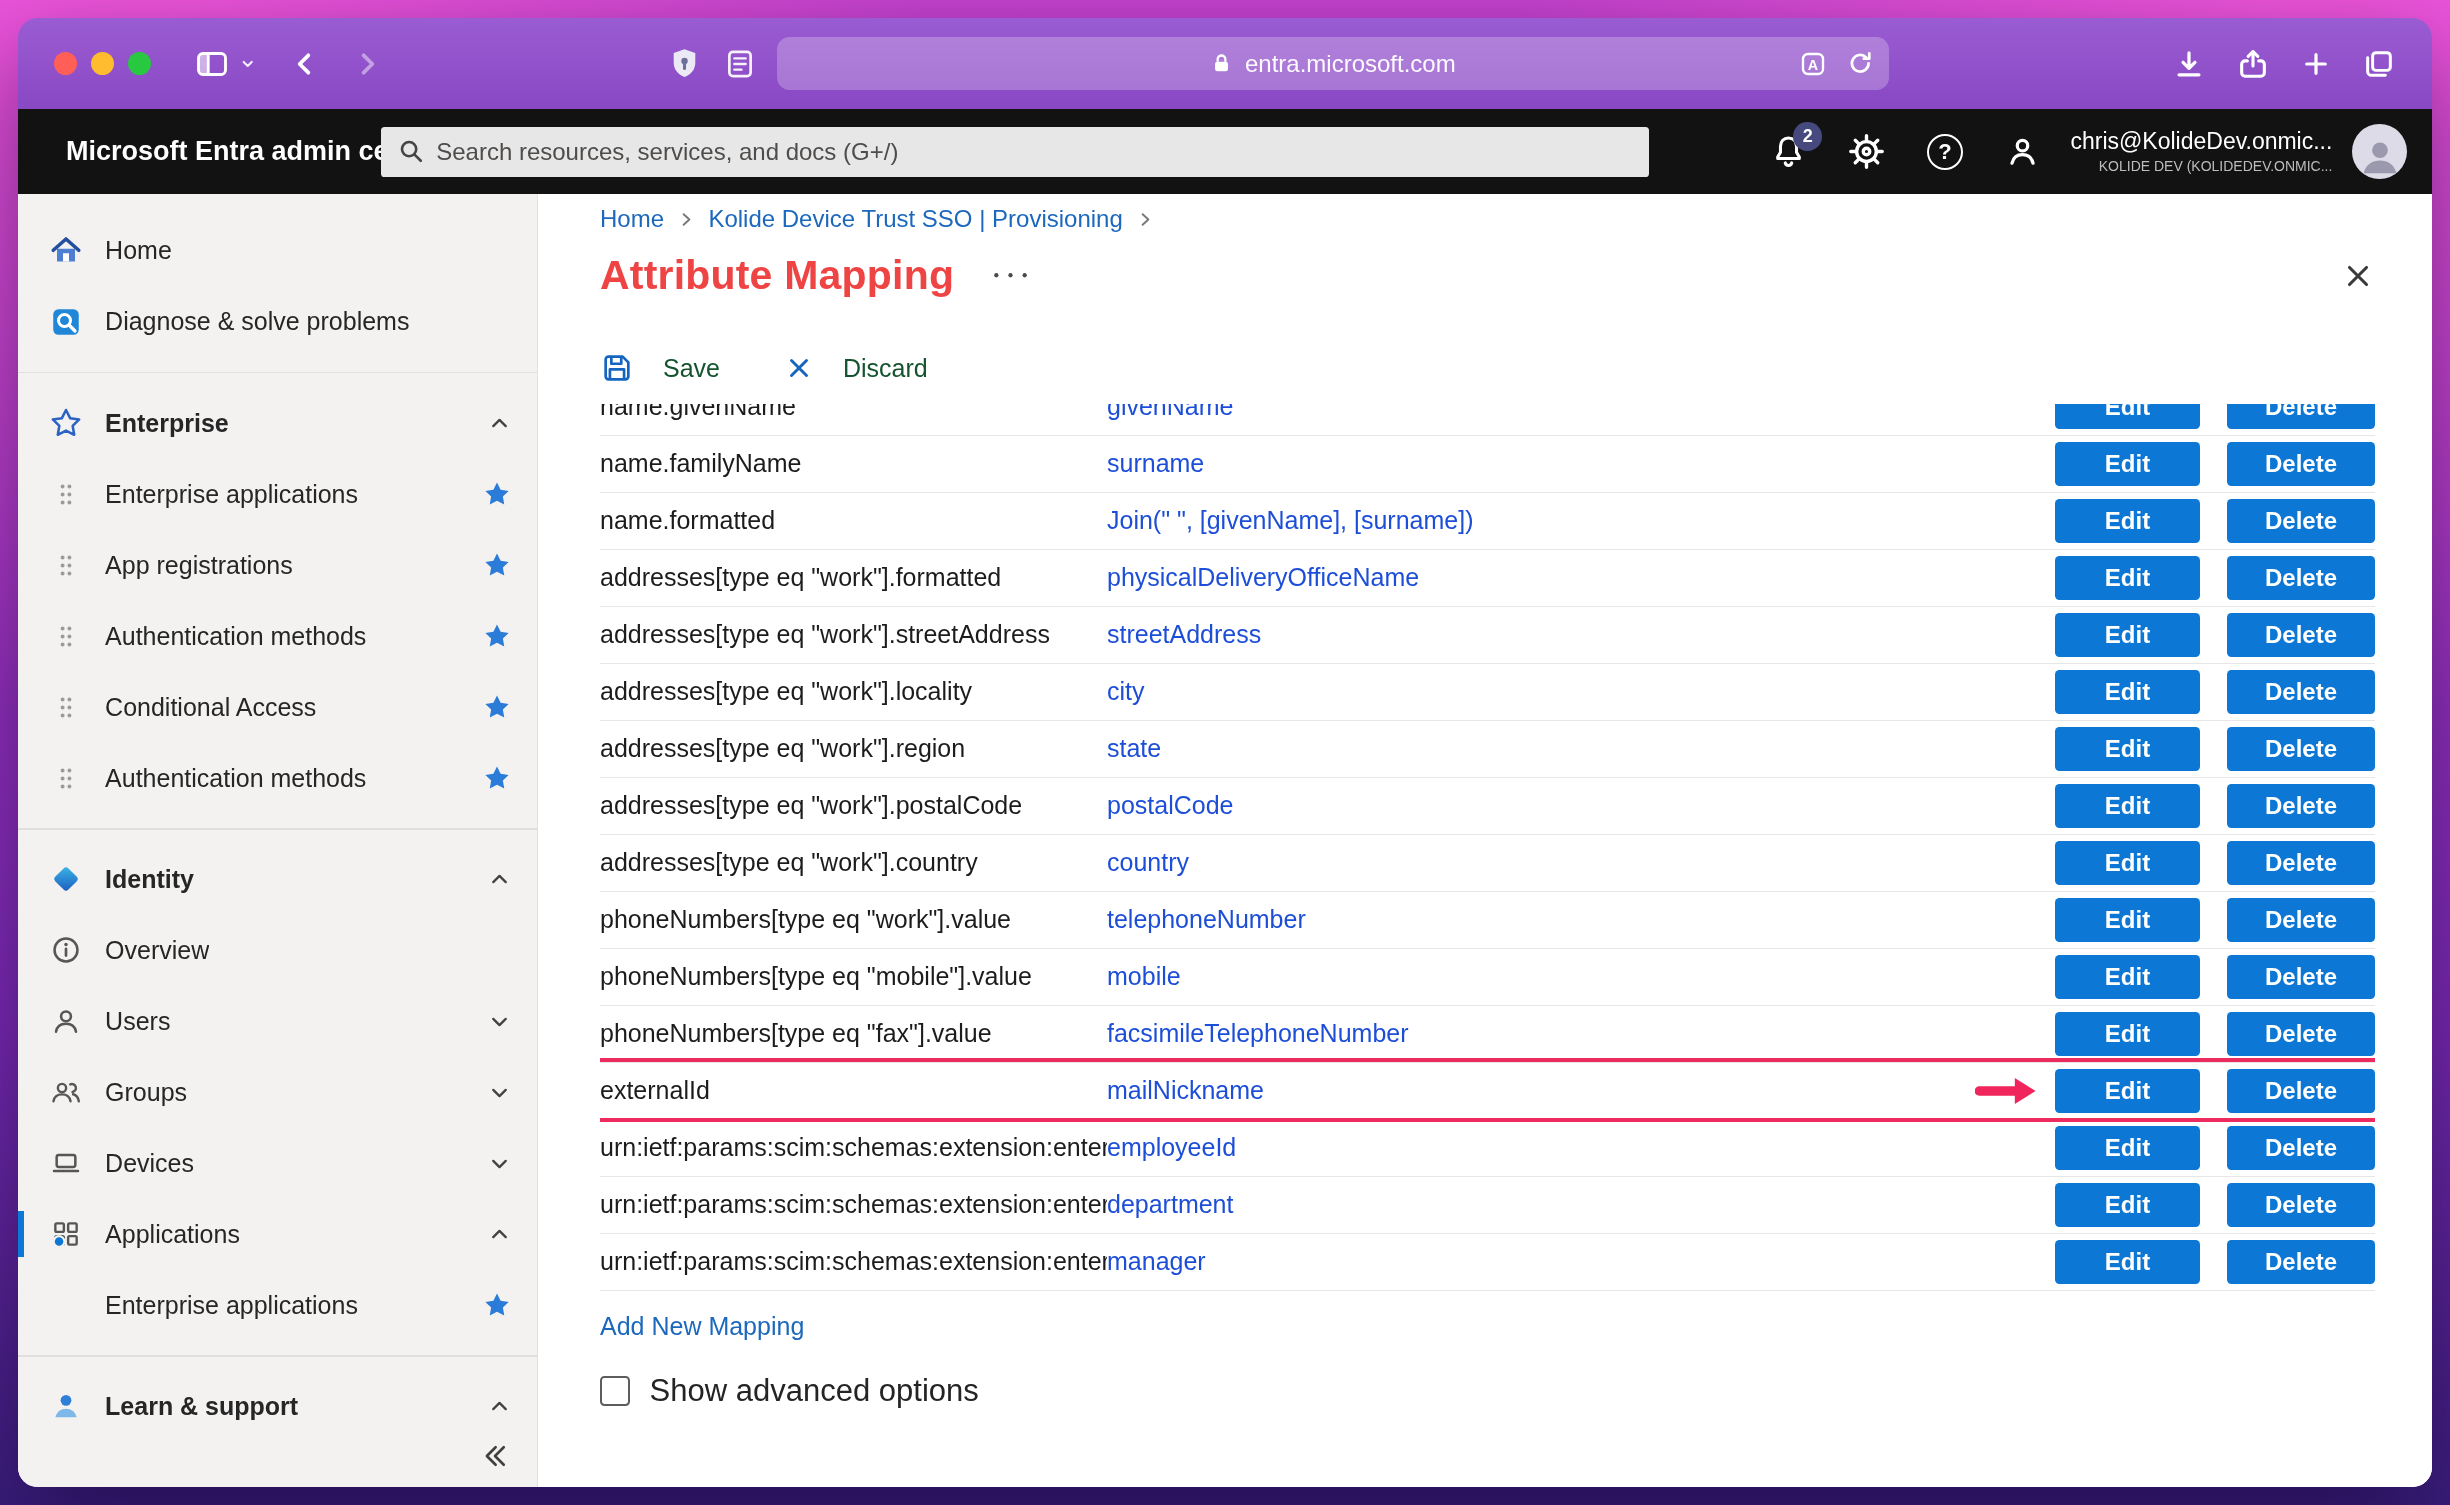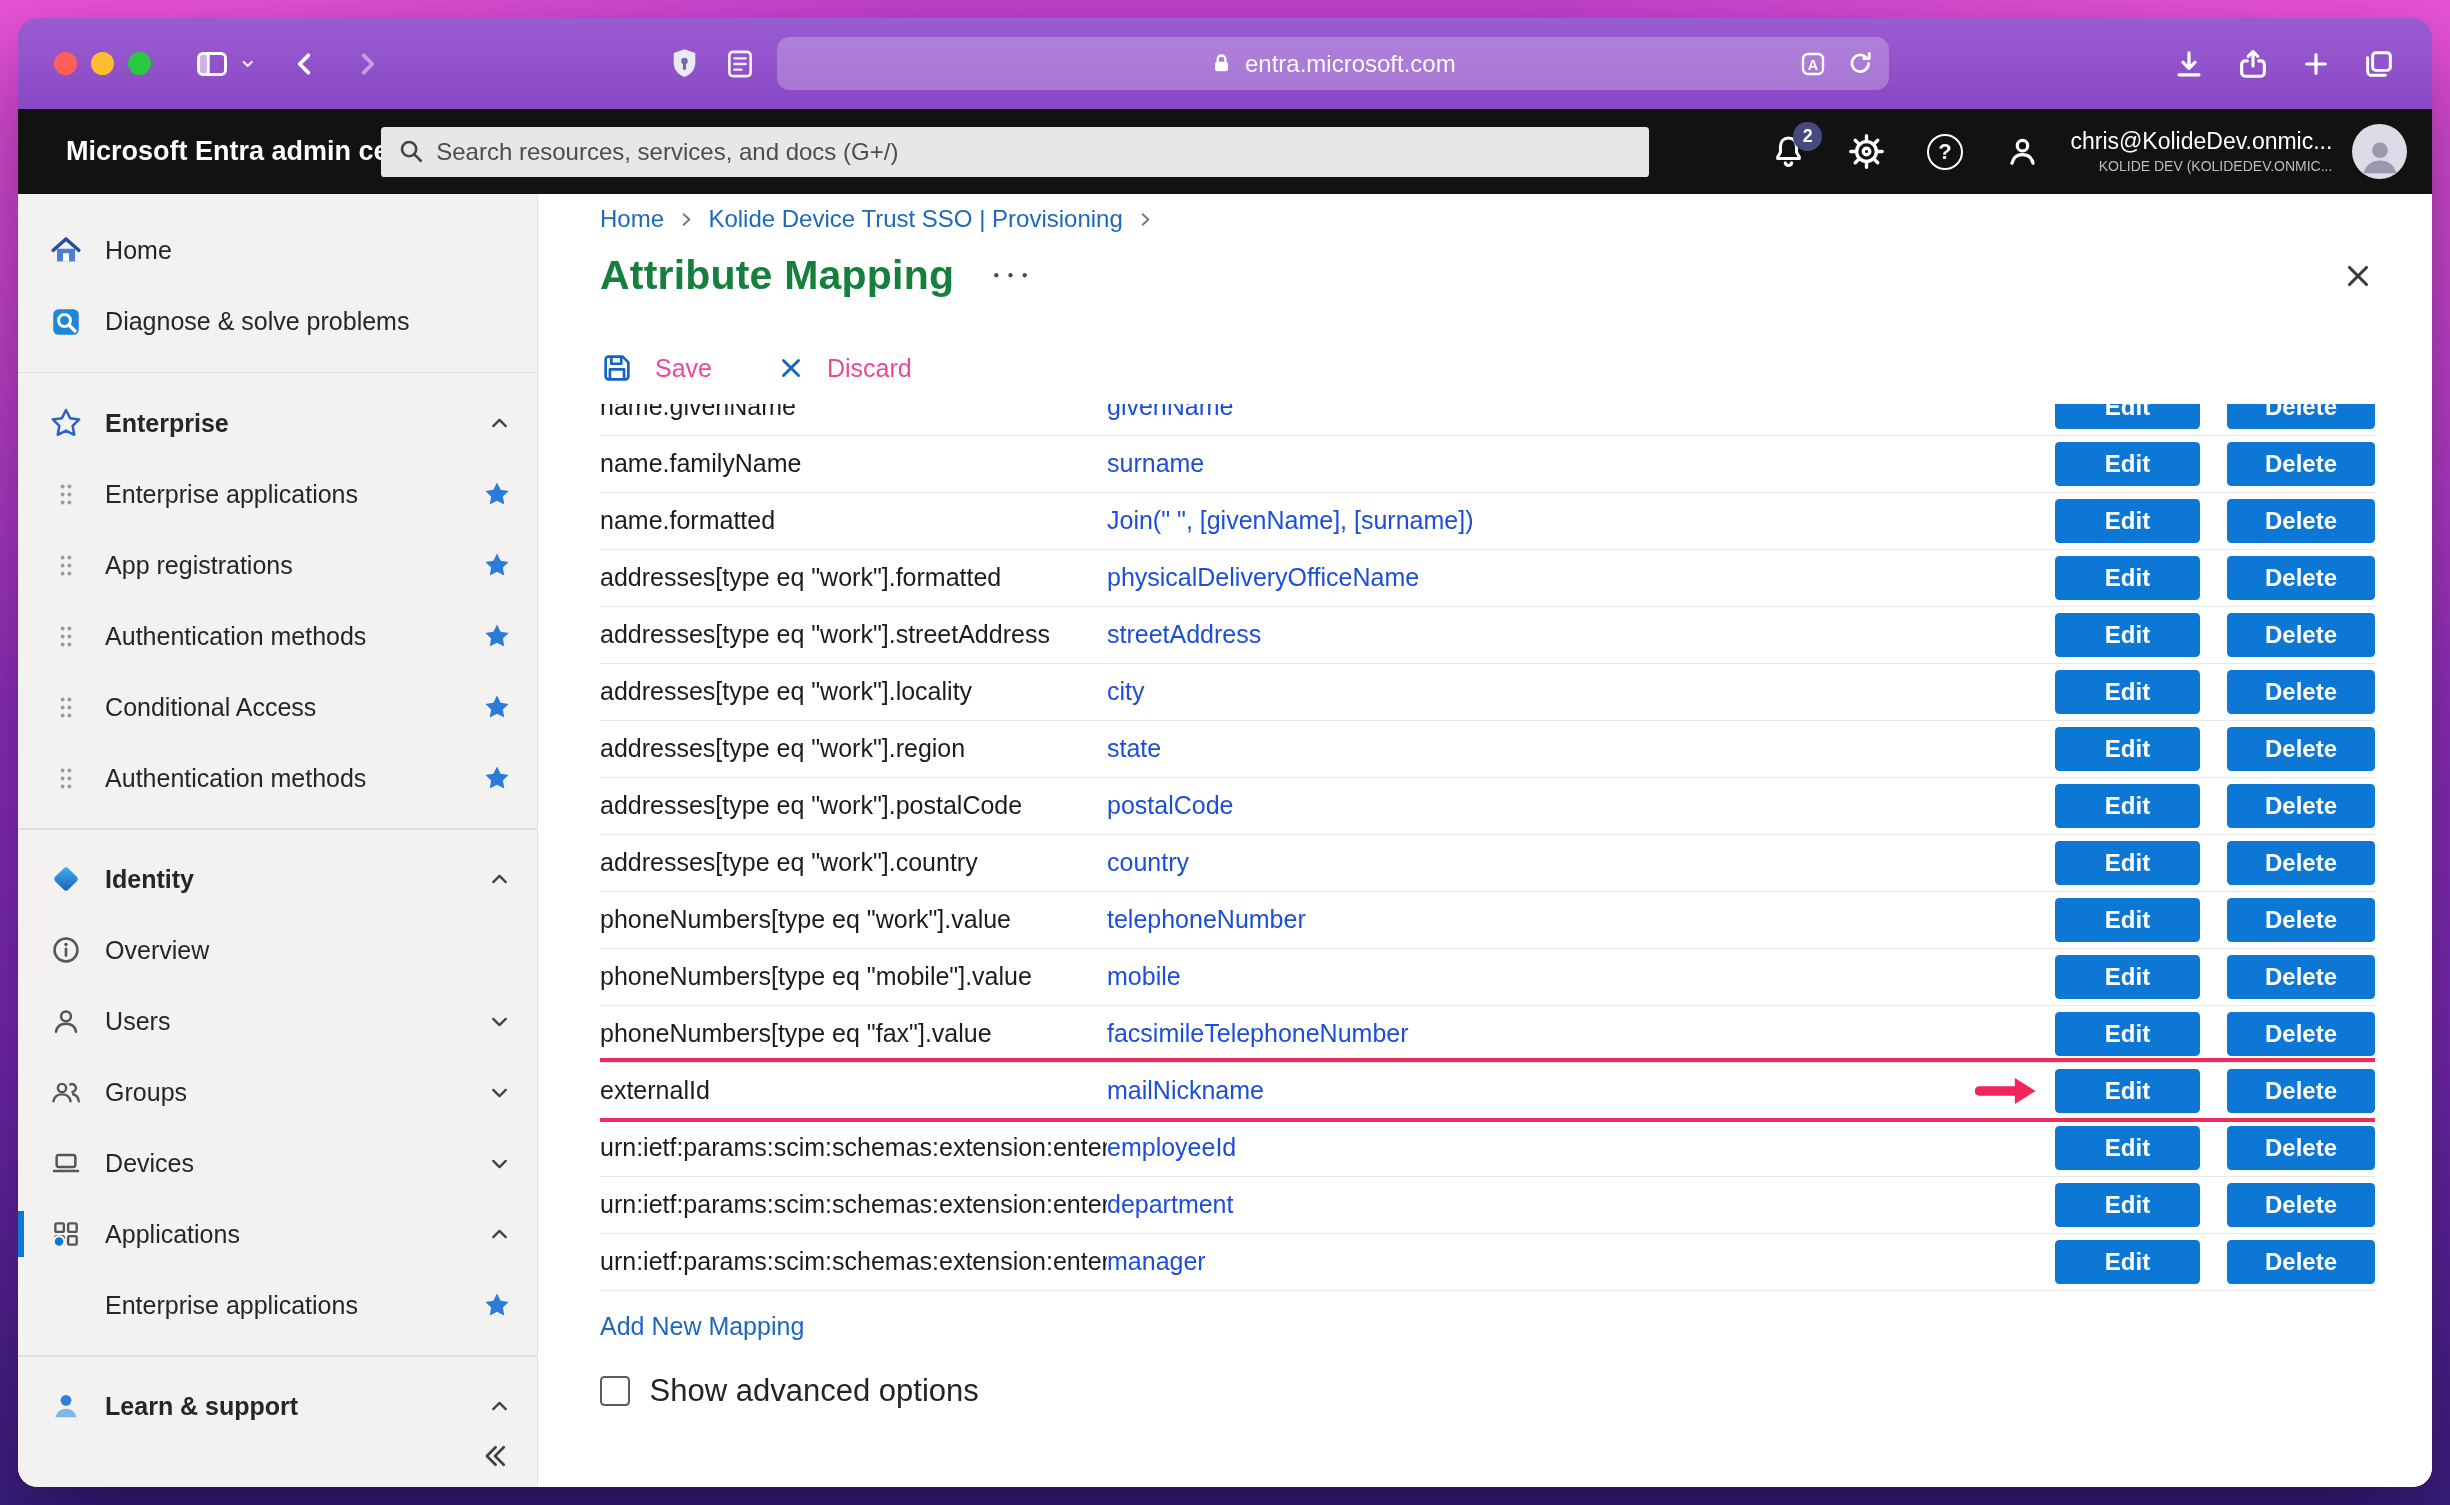--- a/index.html
+++ b/index.html
@@ -55,25 +55,25 @@
   .sb-right{margin-left:auto;display:flex;align-items:center;}
   .sb-subsub{padding-left:87px;}
   .sb-divider{height:1.8px;background:#e1dfdd;margin:14.2px 0;}
   .sel-bar{position:absolute;left:0;top:12.5px;width:6.2px;height:46px;background:#0c77d4;}
   .collapse{position:absolute;right:27px;bottom:16px;cursor:pointer;}
   
   .main{flex:1;background:#fff;padding:9px 57px 0 62px;overflow:hidden;position:relative;}
   .breadcrumb{height:32px;display:flex;align-items:center;gap:10.7px;font-size:24px;}
   .crumb{color:#1b68bd;cursor:pointer;white-space:nowrap;}
   .title-row{display:flex;align-items:center;margin-top:14.2px;height:53px;}
-  .page-title{font-size:41px;font-weight:700;color:#15803d;letter-spacing:0.2px;}
+  .page-title{font-size:41px;font-weight:700;color:#ef4444;letter-spacing:0.2px;}
   .more-btn{margin-left:37px;cursor:pointer;display:flex;align-items:center;}
   .close-btn{margin-left:auto;cursor:pointer;display:flex;align-items:center;}
   .cmd-bar{margin-top:41px;height:50px;display:flex;align-items:center;gap:64px;}
-  .cmd{display:flex;align-items:center;gap:21px;font-size:25px;color:#ec4899;cursor:pointer;}
+  .cmd{display:flex;align-items:center;gap:29px;font-size:25px;color:#14532d;cursor:pointer;}
   
   .mtable{margin-top:10.7px;overflow:hidden;}
   .trow{position:relative;display:flex;align-items:center;height:57px;border-bottom:1.8px solid #e9e7e5;background:#fff;}
   .trow.clipped{margin-top:-25px;}
   .cell-attr{width:507px;flex:none;font-size:25px;color:#1c1c1c;white-space:nowrap;overflow:hidden;padding-right:18px;}
   .cell-target{flex:1;font-size:25px;color:#1d4ed8;white-space:nowrap;overflow:hidden;}
   .blue-btn{width:145px;height:44px;margin-right:27px;background:#0c77d4;color:#fff;font-size:24px;font-weight:700;
     border:none;border-radius:4.4px;font-family:inherit;cursor:pointer;flex:none;}
   .blue-btn.delete{width:148px;margin-right:0;}
   .hl-box{display:none;}

